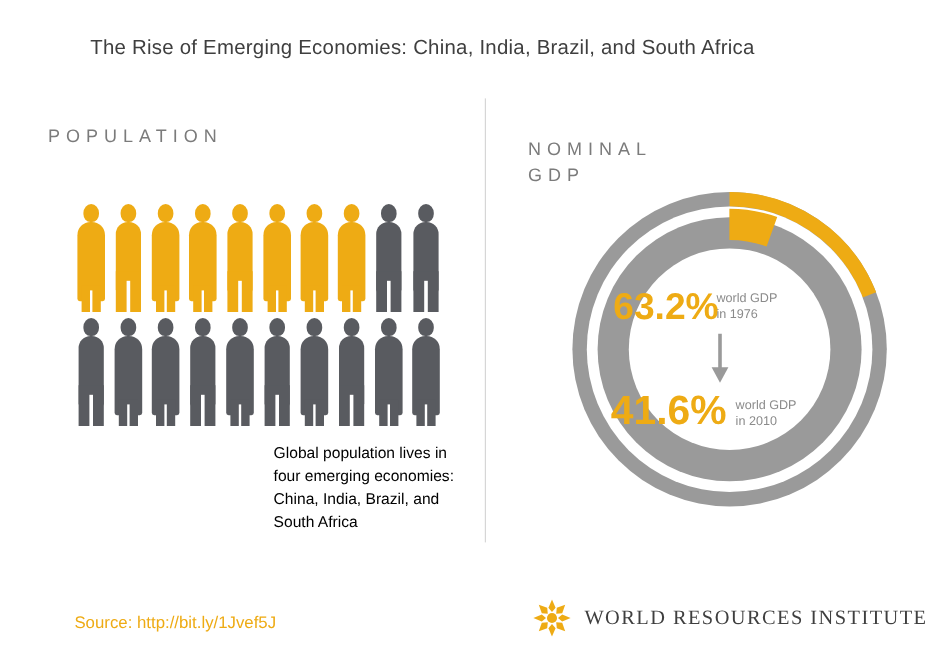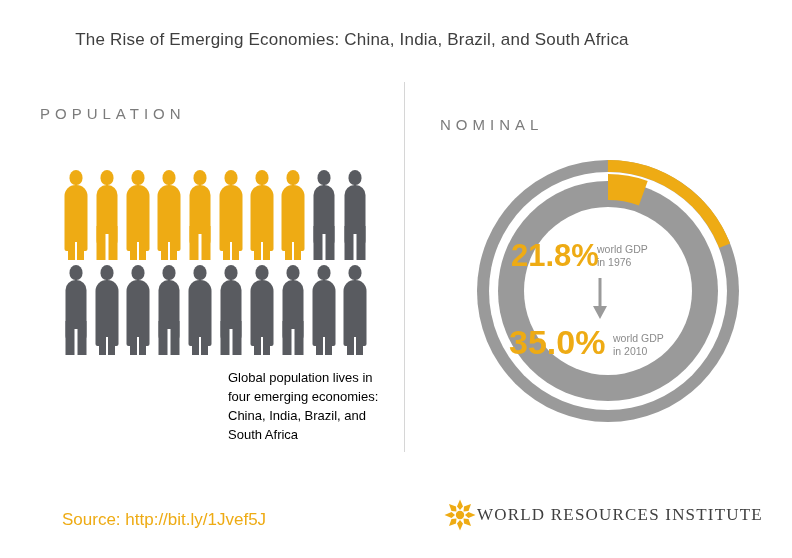--- a/index.html
+++ b/index.html
@@ -240,30 +240,30 @@
     left: 113px;
     top: 118px;
     width: 20px;
     height: 42px;
   }
   
   .source {
     position: absolute;
     left: 62px;
     top: 510px;
-    font-size: 17px;
+    font-size: 14px;
     color: #eeab14;
   }
   .wri {
     position: absolute;
     left: 443px;
     top: 498px;
     display: flex;
     align-items: center;
-    gap: 0;
+    gap: 10px;
   }
   .wri-name {
     font-size: 17px;
     letter-spacing: 1.2px;
     color: #3f3f3f;
     font-family: "Liberation Serif", serif;
   }
 </style>
 </head>
 <body>
@@ -271,20 +271,21 @@
 <div class="page">
 
   <div class="title">The Rise of Emerging Economies: China, India, Brazil, and South Africa</div>
 
   <div class="divider"></div>
 
   <div class="sec-head" id="pop-head">POPULATION</div>
 
   <div class="sec-head" id="gdp-head">
     <div>NOMINAL</div>
+    <div>GDP</div>
   </div>
 
   <div class="people-wrap">
     <div class="people-row">
       <div class="person female gold">
           <span class="head"></span>
           <span class="body"></span>
           <span class="legs"></span>
           <span class="gap"></span>
         </div>
@@ -416,32 +417,32 @@
       <circle cx="131" cy="131" r="125" fill="none" stroke="#eeab14" stroke-width="12" stroke-dasharray="150 635" transform="rotate(-90 131 131)"></circle>
     </svg>
     <div class="donut-outer-hole"></div>
     <div class="donut-inner"></div>
     <svg class="donut-svg" width="262" height="262" viewBox="0 0 262 262">
 
       <circle cx="131" cy="131" r="104" fill="none" stroke="#eeab14" stroke-width="26" stroke-dasharray="36 617" transform="rotate(-90 131 131)"></circle>
     </svg>
     <div class="donut-inner-hole"></div>
 
-    <div class="gdp-label" id="gdp-1980-val">21.8%</div>
+    <div class="gdp-label" id="gdp-1980-val">63.2%</div>
     <div class="gdp-note" id="gdp-1980-note">
       <div>world GDP</div>
       <div>in 1976</div>
     </div>
 
     <svg class="arrow" viewBox="0 0 20 42">
       <line x1="10" y1="0" x2="10" y2="30" stroke="#9a9a9a" stroke-width="3"></line>
       <polygon points="3,28 17,28 10,41" fill="#9a9a9a"></polygon>
     </svg>
 
-    <div class="gdp-label" id="gdp-2013-val">35.0%</div>
+    <div class="gdp-label" id="gdp-2013-val">41.6%</div>
     <div class="gdp-note" id="gdp-2013-note">
       <div>world GDP</div>
       <div>in 2010</div>
     </div>
   </div>
 
   <div class="source">Source: http://bit.ly/1Jvef5J</div>
 
   <div class="wri">
     <svg width="34" height="34" viewBox="0 0 34 34">

